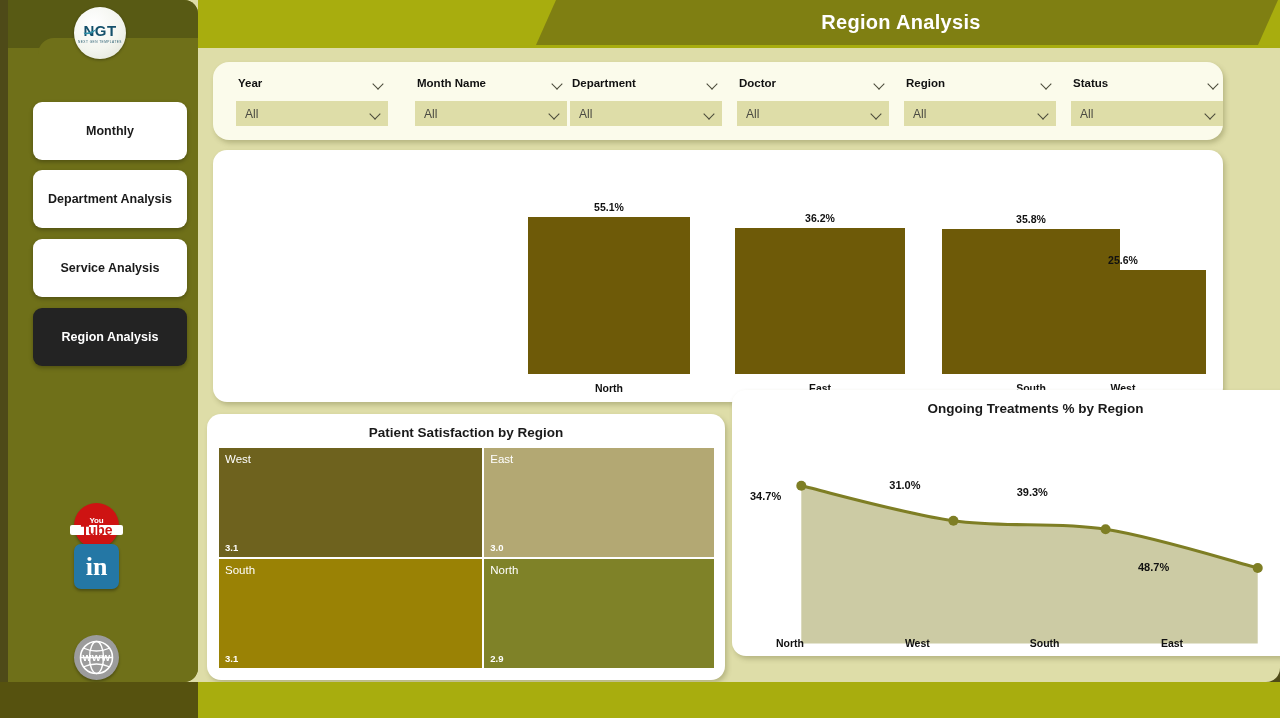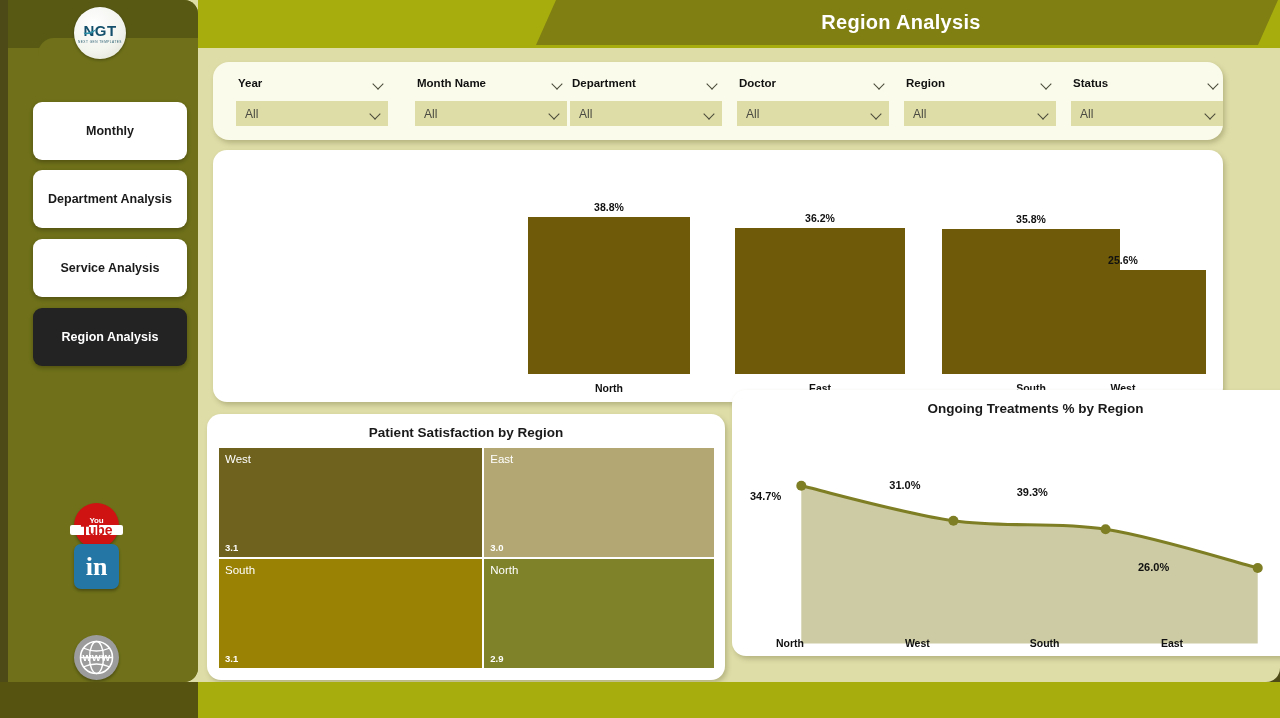--- a/index.html
+++ b/index.html
@@ -404,21 +404,21 @@
         <div class="slicer-box">
           <span class="slicer-value">All</span>
           <span class="chev"></span>
         </div>
       </div>
     </div>
 
   <div class="card" id="bar-card">
     <div id="bar-plot">
         <div class="bar-group" style="left: 315px; width: 162px;">
-          <div class="bar-value">38.8%</div>
+          <div class="bar-value">55.1%</div>
           <div class="bar-rect" style="height:157px"></div>
         </div>
         <div class="bar-cat" style="left: 346px; width: 100px;">North</div>
         <div class="bar-group" style="left: 522px; width: 170px;">
           <div class="bar-value">36.2%</div>
           <div class="bar-rect" style="height:146px"></div>
         </div>
         <div class="bar-cat" style="left: 557px; width: 100px;">East</div>
         <div class="bar-group" style="left: 729px; width: 178px;">
           <div class="bar-value">35.8%</div>
@@ -465,21 +465,21 @@
           <circle cx="185.33333333333331" cy="79.3" r="4.2" fill="#7E7E24"></circle>
           <circle cx="312.66666666666663" cy="86.40999999999998" r="4.2" fill="#7E7E24"></circle>
           <circle cx="440" cy="118.8" r="4.2" fill="#7E7E24"></circle>
         </svg>
         <div class="pt-label" style="left: 18px; top: 64.07px;">34.7%</div>
         <div class="ax-cat" style="left: 8px; width: 100px;">North</div>
         <div class="pt-label" style="left: 157.333px; top: 53.3px;">31.0%</div>
         <div class="ax-cat" style="left: 135.333px; width: 100px;">West</div>
         <div class="pt-label" style="left: 284.667px; top: 60.41px;">39.3%</div>
         <div class="ax-cat" style="left: 262.667px; width: 100px;">South</div>
-        <div class="pt-label" style="left: 406px; top: 134.8px;">26.0%</div>
+        <div class="pt-label" style="left: 406px; top: 134.8px;">48.7%</div>
         <div class="ax-cat" style="left: 390px; width: 100px;">East</div>
       </div>
   </div>
 
   <div id="bottom-strip">
     <div id="bottom-strip-left"></div>
   </div>
 </div>
 
 </body></html>

